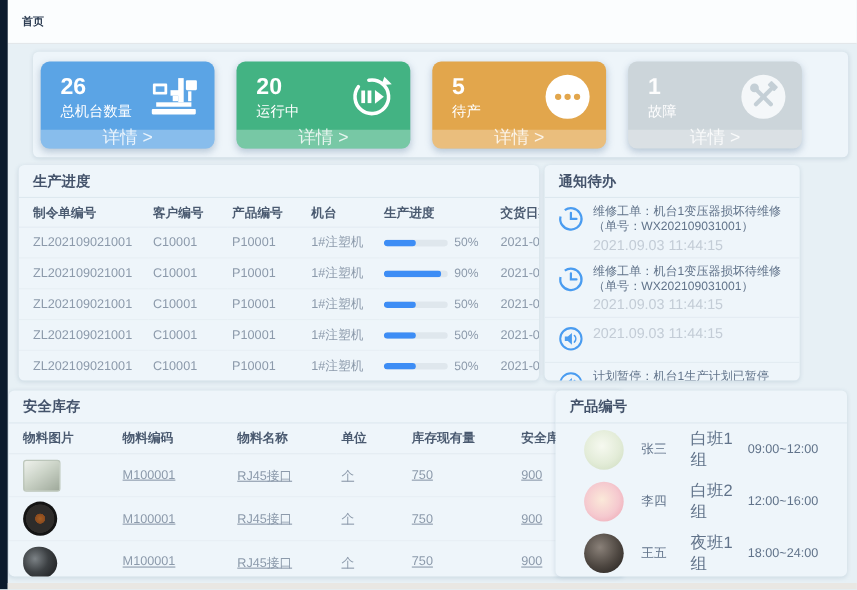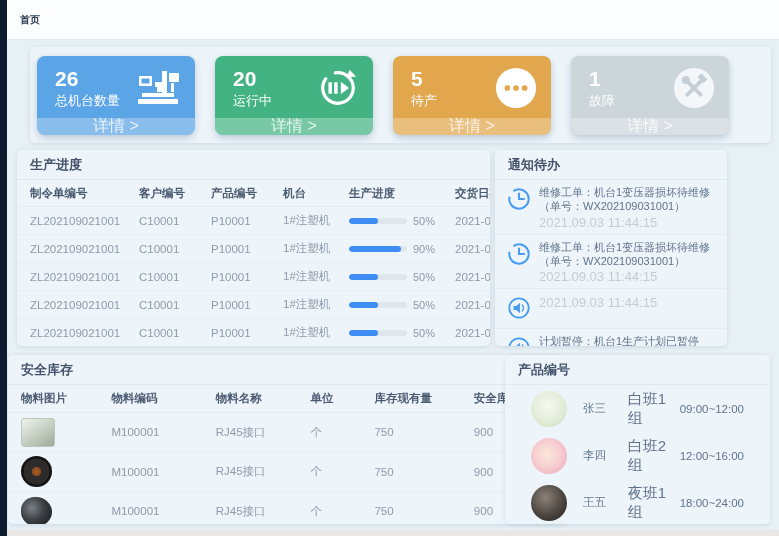--- a/index.html
+++ b/index.html
@@ -45,21 +45,21 @@
   .panel-notify { left:488px; top:109px; width:232px; height:196px; }
   .nitem { display:flex; gap:8px; padding:5px 12px 4px; border-bottom:1px solid #e3ecf2; cursor:pointer; }
   .nitem:last-child { border-bottom:none; }
   .nicon { flex:0 0 24px; margin-top:2px; }
   .ntext { font-size:11px; line-height:1.3; color:#61738a; }
   .ntime { font-size:13px; color:#c3ccd6; margin-top:1px; }
 
   
   .panel-stock { left:1px; top:314px; width:559px; height:169px; }
   .panel-stock th { padding:6px 4px;margin-top:48px; }
-  .panel-stock td { padding:4px; height:39px; }
+  .panel-stock td { padding:4px; height:39px;text-decoration:underline; }
   .thumb { display:inline-block; vertical-align:middle; }
   .thumb-rj45 { width:34px; height:29px; border-radius:3px; border:1px solid #bcc6ba; background:linear-gradient(145deg,#eef1ec 0%,#ccd4c8 45%,#9fa99b 100%); }
   .thumb-speaker1 { width:31px; height:31px; border-radius:50%; background:radial-gradient(circle,#a55f23 0%,#8a4a1e 20%,#2e2c2a 22%,#2e2c2a 58%,#141414 60%,#141414 76%,#8f969b 78%); }
   .thumb-speaker2 { width:31px; height:29px; border-radius:46% 54% 50% 50%; background:radial-gradient(circle at 35% 38%,#7c8286 0%,#3c4043 45%,#17181a 100%); }
 
   
   .panel-staff { left:498px; top:314px; width:265px; height:169px; }
   .srow { display:flex; align-items:center; padding:5px 26px; height:47px; }
   .avatar { flex:0 0 36px; width:36px; height:36px; border-radius:50%; }
   .avatar-1 { background:radial-gradient(circle at 45% 40%, #f6f9f0 0%, #e3ecd8 55%, #cbdabc 100%); }

